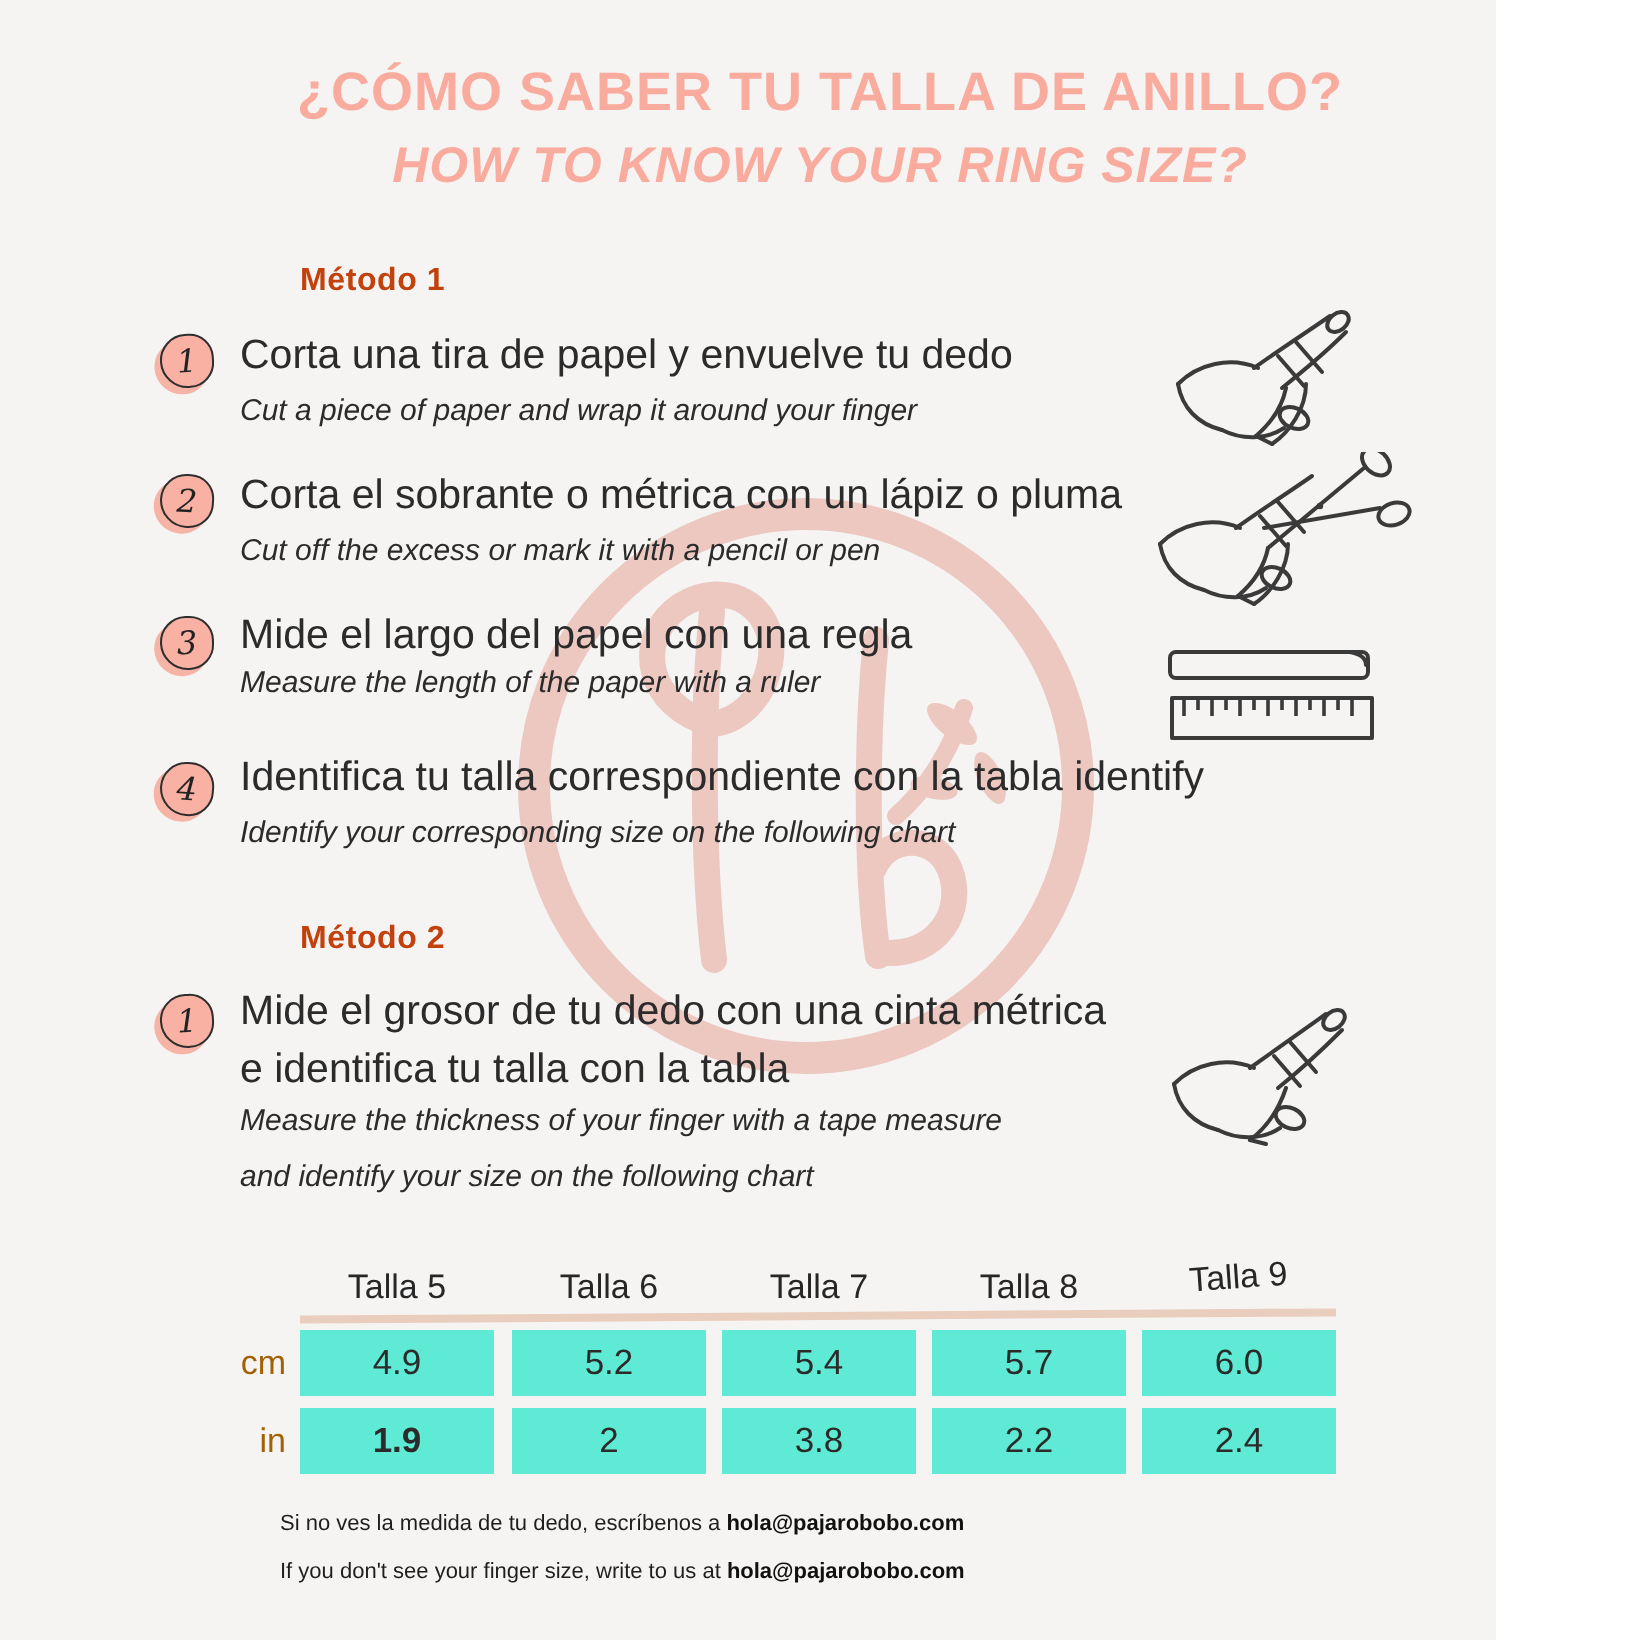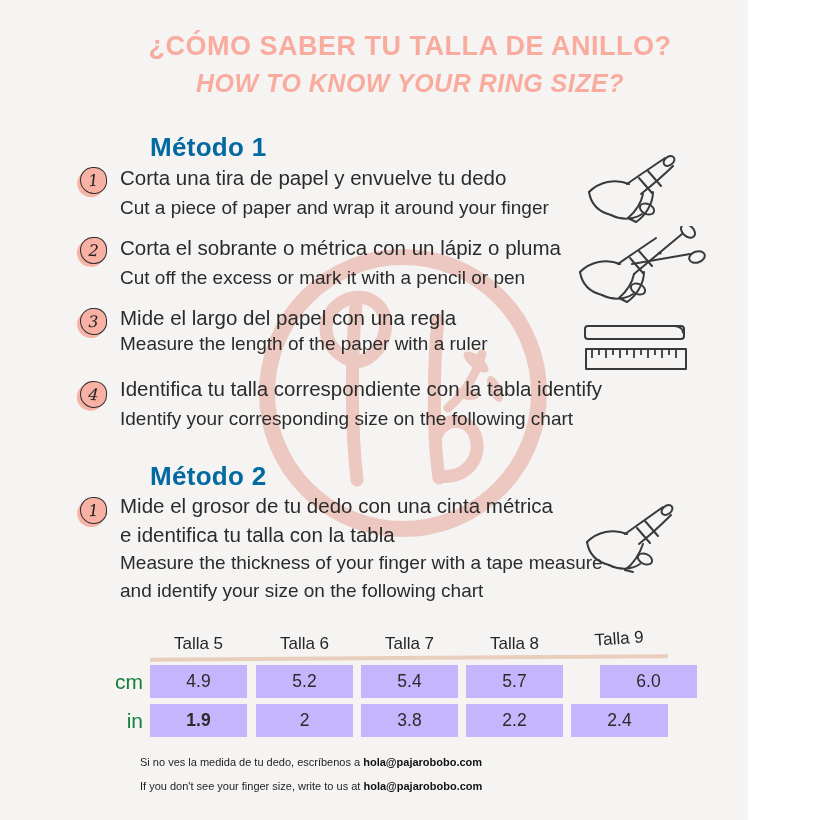--- a/index.html
+++ b/index.html
@@ -10,43 +10,43 @@
   .watermark{position:absolute;left:252px;top:242px;width:302px;height:302px;z-index:0;}
 
   .layer{position:relative;z-index:1;}
 
   
   .title-es{position:absolute;left:0;top:31px;width:820px;text-align:center;
     font-size:27px;font-weight:bold;letter-spacing:.5px;color:#f9ab9e;white-space:nowrap;}
   .title-en{position:absolute;left:0;top:69px;width:820px;text-align:center;
     font-size:25px;font-weight:bold;font-style:italic;letter-spacing:.5px;color:#f9ab9e;white-space:nowrap;}
 
-  .method-heading{position:absolute;left:150px;font-size:26px;font-weight:bold;
-    letter-spacing:.3px;color:#0369a1;white-space:nowrap;}
+  .method-heading{position:absolute;left:150px;font-size:16px;font-weight:bold;
+    letter-spacing:.3px;color:#c2410c;white-space:nowrap;}
 
   
   .badge{position:absolute;left:80px;width:27px;height:27px;box-sizing:border-box;
     border:1.7px solid #2e2e2e;background:#f8b1a3;border-radius:52% 48% 50% 55%;
     box-shadow:-3px 3px 0 0 #f6b4a6;display:flex;align-items:center;justify-content:center;
     font-family:"DejaVu Serif",serif;font-style:italic;font-size:16px;color:#222;}
 
   .step-es{position:absolute;left:120px;font-size:20.5px;color:#2b2b2b;white-space:nowrap;}
-  .step-en{position:absolute;left:120px;font-size:19px;color:#2b2b2b;white-space:nowrap;}
+  .step-en{position:absolute;left:120px;font-size:15px;font-style:italic;color:#2b2b2b;white-space:nowrap;}
 
   .icon{position:absolute;}
 
   
   .th{position:absolute;width:97px;text-align:center;font-size:17px;color:#262626;white-space:nowrap;}
   .th-tilt{transform:rotate(-4deg) translateY(-5px);}
   .table-underline{position:absolute;left:150px;top:656px;width:518px;height:3.5px;
     background:#e9cdbd;transform:rotate(-0.4deg);}
-  .cell{position:absolute;width:97px;height:33px;background:#c4b5fd;
+  .cell{position:absolute;width:97px;height:33px;background:#5eead4;
     display:flex;align-items:center;justify-content:center;font-size:17.5px;color:#2b2b2b;}
   .rowlabel{position:absolute;left:95px;width:51px;height:33px;display:flex;align-items:center;
-    justify-content:flex-end;font-size:21px;color:#15803d;padding-right:3px;box-sizing:border-box;}
+    justify-content:flex-end;font-size:17px;color:#a16207;padding-right:3px;box-sizing:border-box;}
 
   
   .footer-line{position:absolute;left:140px;font-size:11px;color:#1e1e1e;white-space:nowrap;}
   .footer-line b{font-weight:bold;color:#111;}
 
   svg .sk{stroke:#3a3a3a;stroke-width:2;fill:none;stroke-linecap:round;stroke-linejoin:round;}
 </style>
 </head>
 <body>
 
@@ -178,21 +178,21 @@
     <div class="th" style="left:361px;top:634px;">Talla 7</div>
     <div class="th" style="left:466px;top:634px;">Talla 8</div>
     <div class="th th-tilt" style="left:571px;top:634px;">Talla 9</div>
     <div class="table-underline"></div>
 
     <div class="rowlabel" style="top:665px;">cm</div>
     <div class="cell" style="left:150px;top:665px;">4.9</div>
     <div class="cell" style="left:256px;top:665px;">5.2</div>
     <div class="cell" style="left:361px;top:665px;">5.4</div>
     <div class="cell" style="left:466px;top:665px;">5.7</div>
-    <div class="cell" style="left:600px;top:665px;">6.0</div>
+    <div class="cell" style="left:571px;top:665px;">6.0</div>
 
     <div class="rowlabel" style="top:704px;">in</div>
     <div class="cell" style="left:150px;top:704px;font-weight:bold;">1.9</div>
     <div class="cell" style="left:256px;top:704px;">2</div>
     <div class="cell" style="left:361px;top:704px;">3.8</div>
     <div class="cell" style="left:466px;top:704px;">2.2</div>
     <div class="cell" style="left:571px;top:704px;">2.4</div>
 
     <div class="footer-line" style="top:756px;"><span>Si no ves la medida de tu dedo, escríbenos a </span><b>hola@pajarobobo.com</b></div>
     <div class="footer-line" style="top:780px;"><span>If you don't see your finger size, write to us at </span><b>hola@pajarobobo.com</b></div>

